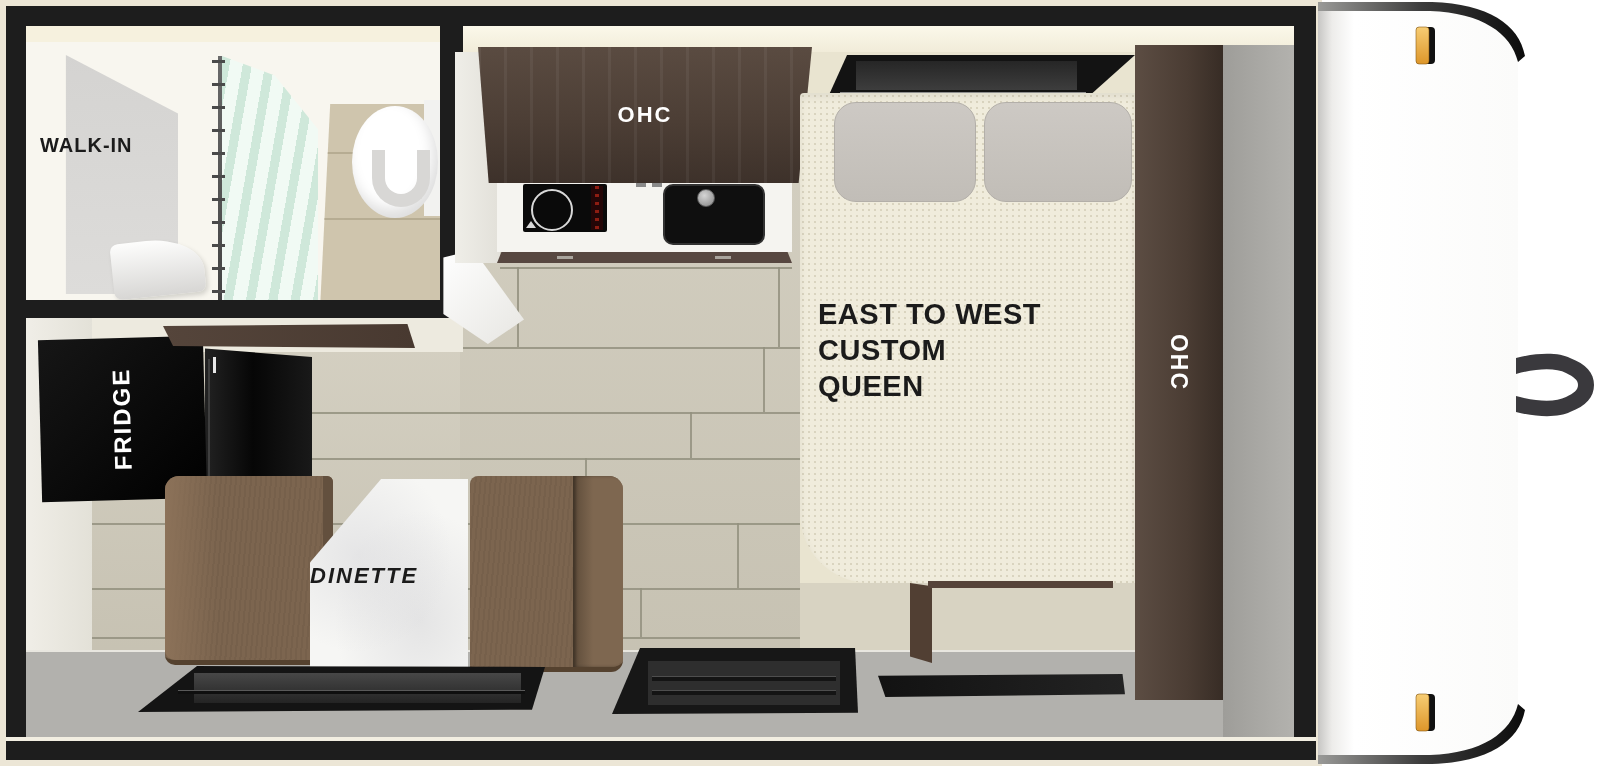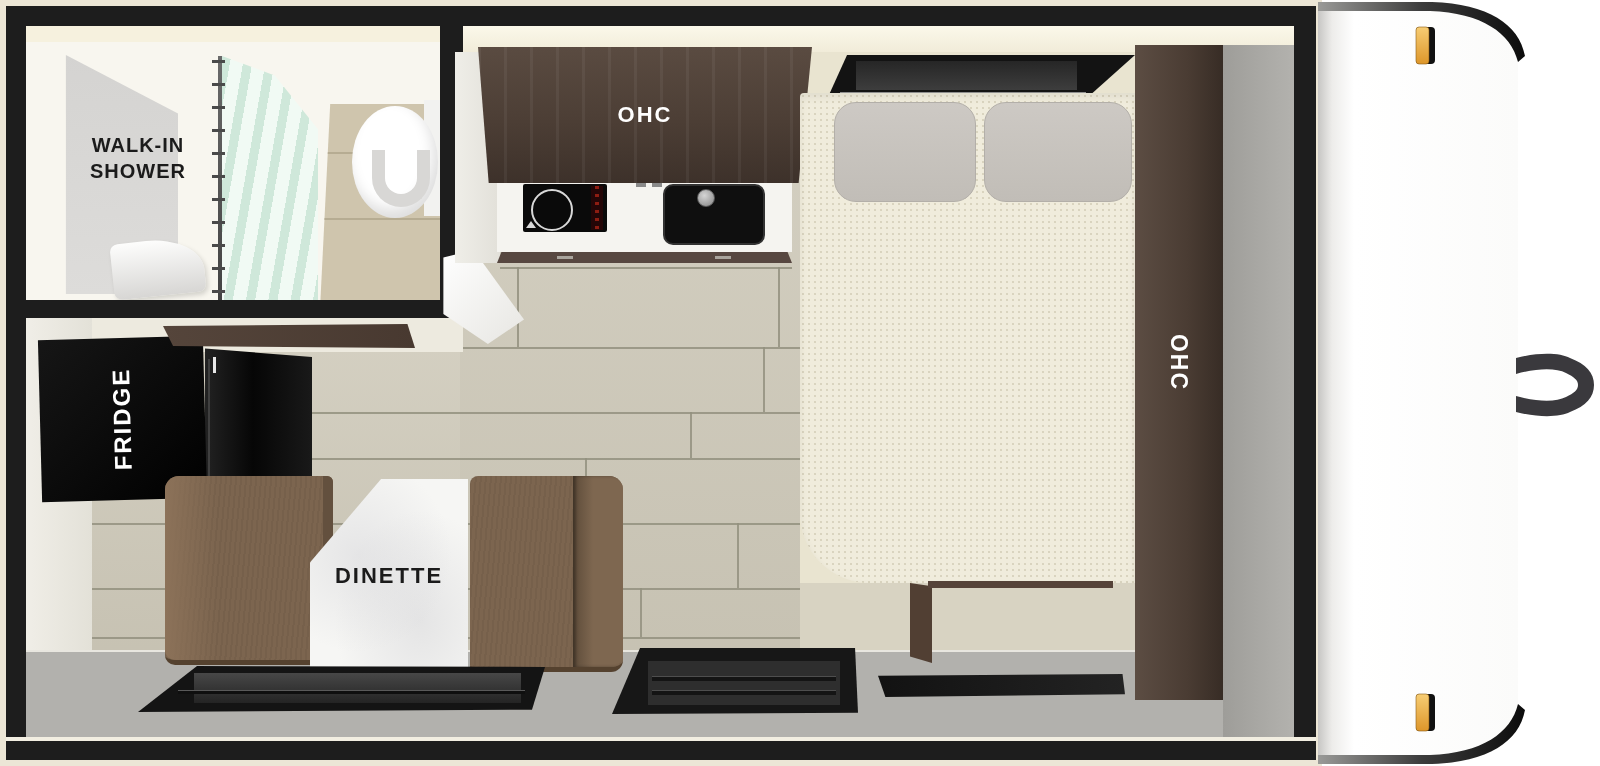--- a/index.html
+++ b/index.html
@@ -1,21 +1,21 @@
 <!DOCTYPE html>
 <html><head>
 <meta charset="utf-8">
 <style>
   html,body{margin:0;padding:0;background:#fff;}
   #stage{position:relative;width:1600px;height:766px;background:#fff;overflow:hidden;
          font-family:"Liberation Sans",sans-serif;color:#1b1b1b;}
   .abs{position:absolute;}
   .lbl{font-weight:700;color:#1b1b1b;}
   .wlbl{font-weight:700;color:#fff;}
-  .ctr{text-align:center;}
+  .ctr{text-align:left;}
   
   .frame-cream{left:0;top:0;width:1322px;height:766px;background:#ece6d6;}
   .frame-black{left:6px;top:6px;width:1310px;height:754px;background:#1d1d1d;}
   .interior{left:26px;top:26px;width:1268px;height:711px;background:#d8d3c2;}
   .bottom-line{left:6px;top:737px;width:1310px;height:4px;background:#f2eee1;}
   
   .ceiling{left:455px;top:26px;width:839px;height:26px;background:linear-gradient(180deg,#fbf8ea,#f1ecd9);}
   .wood{background:#cfcaba;background-image:linear-gradient(180deg,rgba(255,255,255,.12),rgba(0,0,0,.04));}
   .seam-h{height:2px;background:#93907f;opacity:.85;}
   .seam-v{width:2px;background:#93907f;opacity:.85;}
@@ -93,21 +93,21 @@
   
   .bench{background:#7c654f;background-image:repeating-linear-gradient(95deg,rgba(0,0,0,.05) 0 2px,transparent 2px 5px);}
   .bench-l{left:165px;top:476px;width:168px;height:184px;border-radius:14px 6px 4px 10px;border-bottom:5px solid #55422f;}
   .bench-l .pillar{position:absolute;left:0;top:0;bottom:0;width:52px;background:linear-gradient(90deg,#8c7259,rgba(140,114,89,0));border-radius:14px 0 0 10px;}
   .bench-l .edge{position:absolute;right:0;top:0;bottom:0;width:10px;background:#63503e;border-radius:0 6px 4px 0;}
   .bench-r{left:470px;top:476px;width:153px;height:191px;border-radius:8px 14px 12px 6px;border-bottom:5px solid #55422f;}
   .bench-r .pillar{position:absolute;right:0;top:0;bottom:0;width:50px;background:linear-gradient(90deg,#5d4b39,#7e6750 40%);border-radius:0 14px 12px 0;box-shadow:inset 3px 0 3px rgba(0,0,0,.3);}
   .table{left:310px;top:479px;width:158px;height:190px;background:#f6f6f4;
          background-image:radial-gradient(ellipse at 30% 40%,rgba(198,198,204,.35),transparent 60%),radial-gradient(ellipse at 70% 75%,rgba(188,188,194,.3),transparent 55%);
          clip-path:polygon(45% 0,100% 0,100% 100%,0 100%,0 44%);}
-  .table .dlabel{position:absolute;left:0;right:0;top:84px;font-size:22px;letter-spacing:2px;}
+  .table .dlabel{position:absolute;left:0;right:0;top:84px;font-size:22px;letter-spacing:2px;font-style:italic;}
   
   .din-window{left:138px;top:666px;width:407px;height:46px;background:#141414;
               clip-path:polygon(14.5% 0,100% 2%,96.8% 95%,0 100%);}
   .din-window .pane{position:absolute;left:56px;right:24px;top:7px;bottom:9px;background:linear-gradient(180deg,#474747,#242424);}
   .din-window .mid{position:absolute;left:40px;right:20px;top:24px;height:3px;background:#0f0f0f;border-top:1px solid #5a5a5a;}
   .step{left:612px;top:648px;width:246px;height:66px;background:#171717;clip-path:polygon(11.4% 0,98.8% 0,100% 98%,0 100%);}
   .step .well{position:absolute;left:36px;right:18px;top:13px;bottom:9px;background:#2e2e2e;}
   .step .t1,.step .t2{position:absolute;left:40px;right:22px;height:4px;background:#141414;border-top:1px solid #4e4e4e;}
   .step .t1{top:28px;} .step .t2{top:42px;}
   .sto-side{left:910px;top:583px;width:22px;height:80px;background:#513f33;clip-path:polygon(0 0,100% 4%,100% 100%,0 92%);}
@@ -153,21 +153,20 @@
   <div class="abs underbath"></div>
   <div class="abs leftwall"></div>
   <div class="abs bedbase"></div>
   <div class="abs rightwall"></div>
 
   <div class="abs bath-int"></div>
   <div class="abs bath-ceil"></div>
   <div class="abs bath-gray"></div>
   <div class="abs shower-label lbl ctr">
     <div>WALK-IN</div>
-    <div>SHOWER</div>
   </div>
   <div class="abs bath-floor">
     <div class="abs seam-h" style="left:0;top:48px;width:100%;"></div>
     <div class="abs seam-h" style="left:0;top:114px;width:100%;"></div>
   </div>
   <div class="abs toilet-tank"></div>
   <div class="abs toilet-bowl"></div>
   <div class="abs toilet-u"></div>
   <div class="abs curtain"></div>
   <div class="abs rod"></div>
@@ -197,20 +196,25 @@
     <div class="faucet"></div>
   </div>
 
   <div class="abs bed-window">
     <div class="pane"></div>
     <div class="sill"></div>
   </div>
   <div class="abs mattress"></div>
   <div class="abs pillow" style="left:834px;width:140px;"></div>
   <div class="abs pillow" style="left:984px;width:146px;"></div>
+  <div class="abs bed-label lbl ctr">
+    <div>EAST TO WEST</div>
+    <div>CUSTOM</div>
+    <div>QUEEN</div>
+  </div>
 
   <div class="abs side-ohc"></div>
   <div class="abs side-ohc-label">
     <span class="wlbl">OHC</span>
   </div>
 
   <div class="abs fr-door">
     <div class="hl"></div>
     <div class="wd"></div>
   </div>

